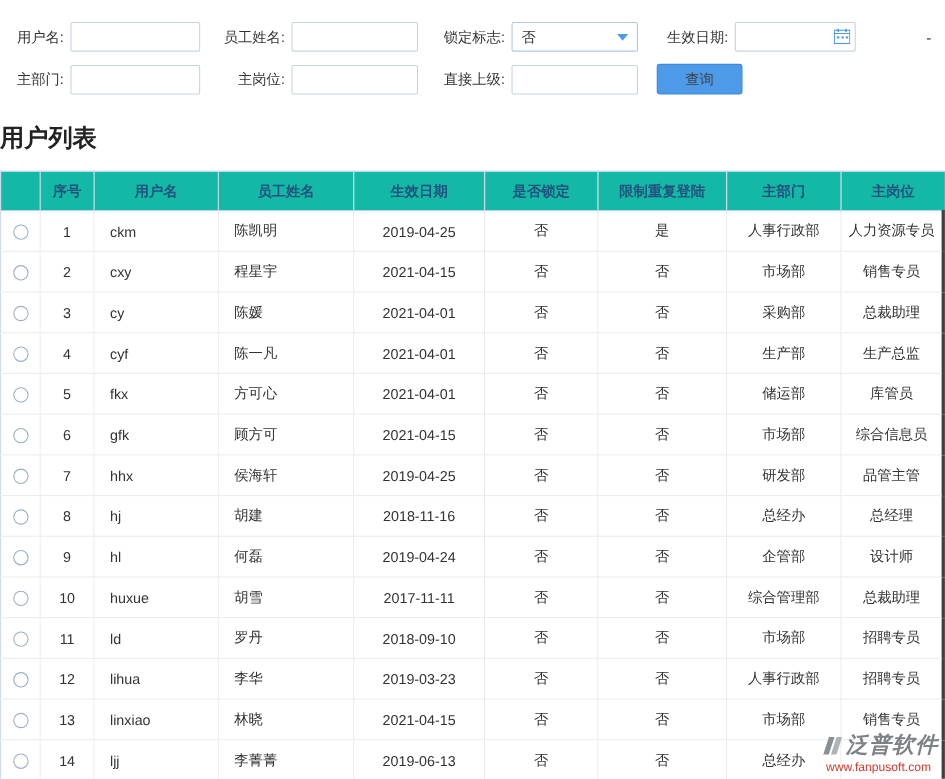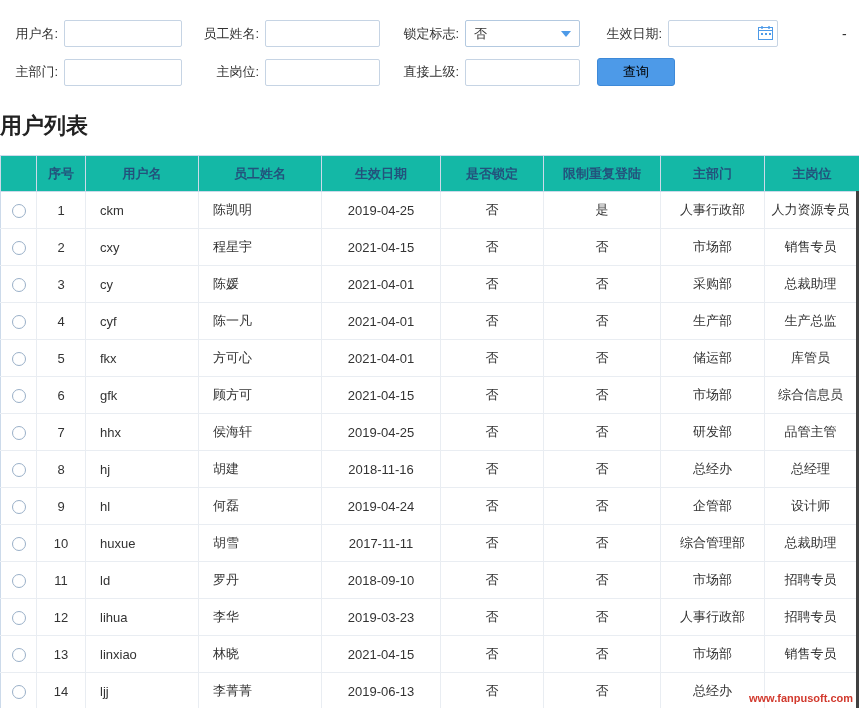--- a/index.html
+++ b/index.html
@@ -19,41 +19,41 @@
   .date-wrap { position:relative; width:110px; }
   .date-wrap .finput { width:110px; padding-right:26px; }
   .cal-icon { position:absolute; right:5px; top:6px; width:15px; height:14px; }
   .hyphen { margin-left:64px; font-size:14px; color:#333; }
   .cselect { position:relative; width:115px; height:27px; border:1px solid #b3c9e0; border-radius:2px;
     background:#fff; display:flex; align-items:center; cursor:pointer; }
   .cselect .sel-text { font-size:13px; color:#333; padding-left:8px; flex:1; }
   .cselect .arrow { width:0; height:0; border-left:5px solid transparent; border-right:5px solid transparent;
     border-top:6px solid #4d9ae8; margin-right:8px; }
   .search-btn { margin-left:17px; width:78px; height:28px; background:#4d9ae8; border:1px solid #3d89d8;
-    border-radius:3px; color:#000000; font-size:13px; cursor:pointer; }
+    border-radius:3px; color:#404040; font-size:13px; cursor:pointer; }
   .page-title { text-align:left; font-size:22px; font-weight:bold; color:#222; margin:25px 0 14px; }
   table.user-table { width:859px; border-collapse:collapse; table-layout:fixed; }
   table.user-table th { background:#14b8a6; color:#23527c; font-size:13px; font-weight:600;
     height:36px; border:1px solid #ccdaea; text-align:center; }
   table.user-table td { height:37px; font-size:13px; color:#333; text-align:center;
     border:1px solid #e9edf2; border-top:none; background:#fff; overflow:hidden; white-space:nowrap; }
   table.user-table tr td:first-child { border-left:1px solid #ccdaea; }
   table.user-table tr td:last-child { border-right:7px solid #404040; }
   table.user-table td.left { text-align:left; padding-left:14px; }
   .radio { display:inline-block; width:14px; height:14px; border:1px solid #9ab0c8;
     border-radius:50%; background:#fff; vertical-align:middle; cursor:pointer; }
   .watermark { position:absolute; right:6px; bottom:4px; text-align:left; pointer-events:none; }
   .wm-top { display:flex; align-items:center; }
   .wm-logo { display:inline-block; width:16px; height:18px; margin-right:4px; position:relative; }
   .wm-logo i { position:absolute; display:block; width:5px; height:16px; background:#8a8f94;
     transform:skewX(-18deg); }
   .wm-logo i:nth-child(1){ left:2px; top:1px; }
   .wm-logo i:nth-child(2){ left:9px; top:1px; background:#aeb3b8; }
   .wm-brand { font-size:20px; font-weight:bold; color:#7d8287; font-style:italic; letter-spacing:1px; }
-  .wm-url { font-size:11px; color:#d23a2e; margin-top:1px; padding-left:2px;font-weight:bold; }
+  .wm-url { font-size:11px; color:#d23a2e; margin-top:1px; padding-left:2px; }
 </style>
 </head>
 <body>
 
 <div class="filter-row filter-row1">
   <span class="flabel lbl-w1">用户名:</span>
   <input class="finput w118" type="text" style="">
   <span class="flabel lbl-w2">员工姓名:</span>
   <input class="finput w115" type="text" style="">
   <span class="flabel lbl-w3">锁定标志:</span>
@@ -268,14 +268,21 @@
         <td>2019-06-13</td>
         <td>否</td>
         <td>否</td>
         <td>总经办</td>
         <td></td>
       </tr>
     </tbody>
 </table>
 
 <div class="watermark">
+  <div class="wm-top">
+    <span class="wm-logo">
+        <i></i>
+        <i></i>
+      </span>
+    <span class="wm-brand">泛普软件</span>
+  </div>
   <div class="wm-url">www.fanpusoft.com</div>
 </div>
 
 </body></html>

